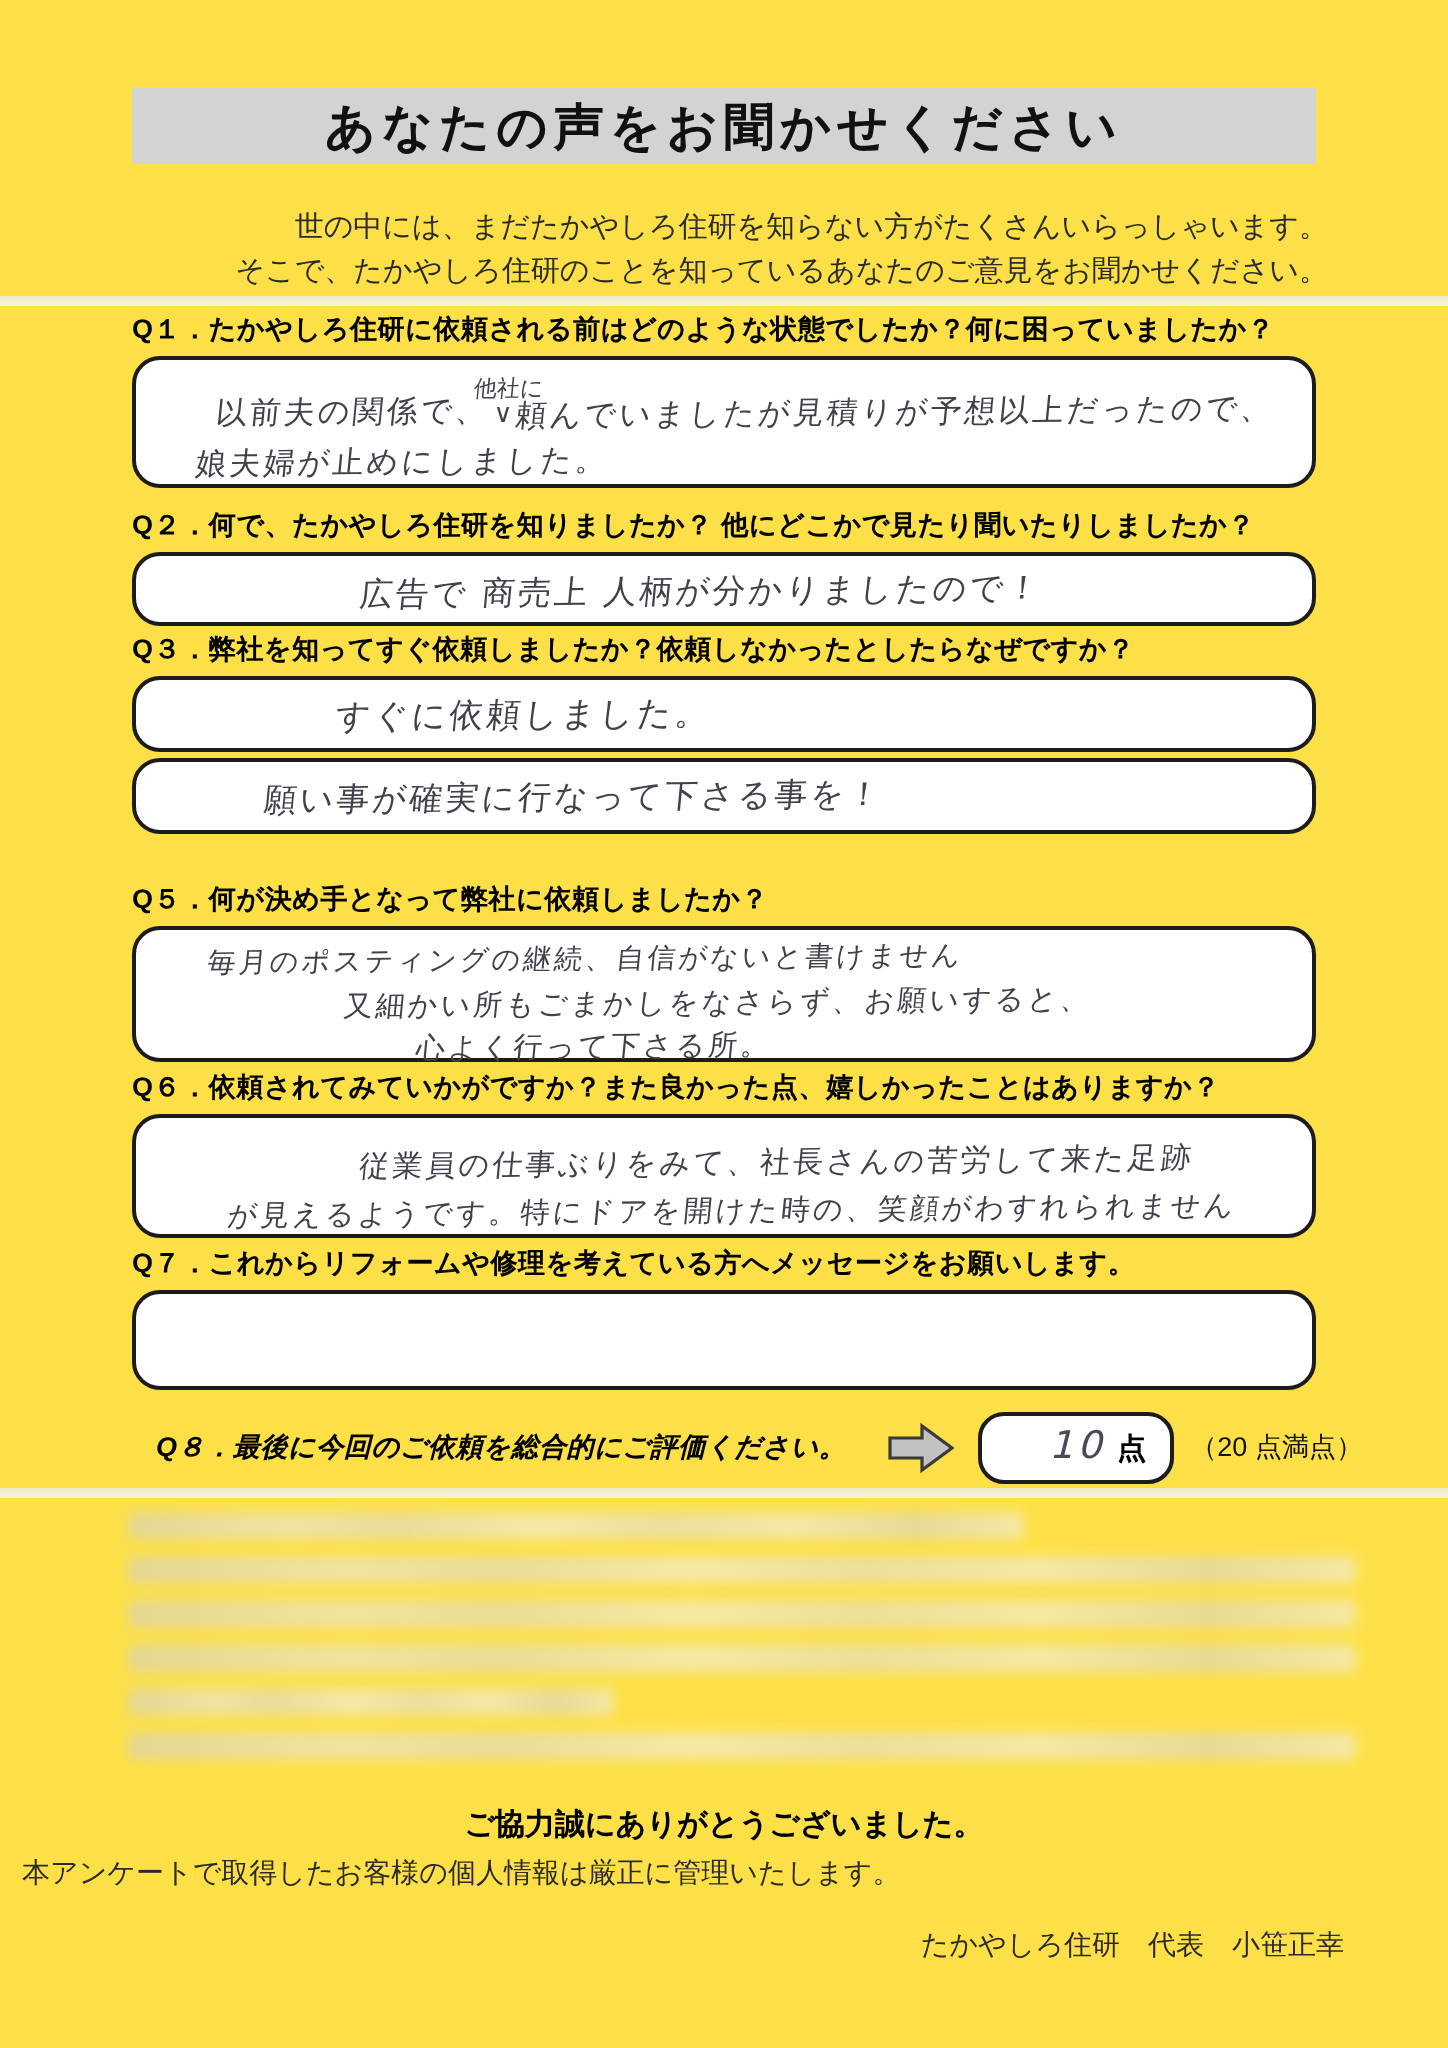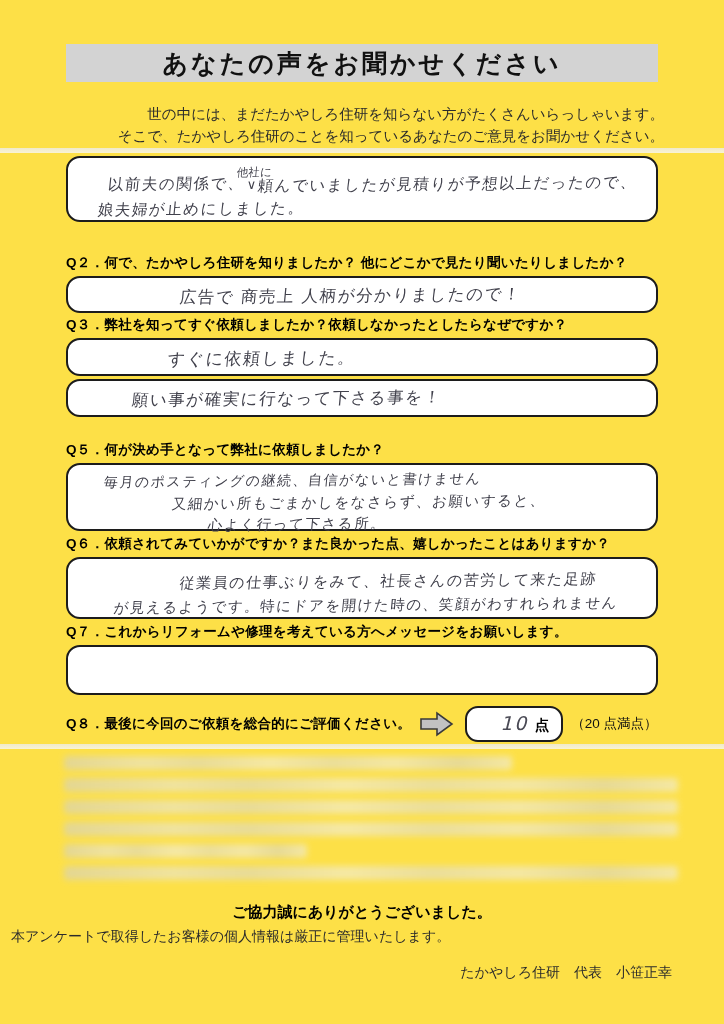--- a/index.html
+++ b/index.html
@@ -32,21 +32,21 @@
 
   
   .insert{position:relative;display:inline-block;margin:0 2px;}
   .caret{display:inline-block;font-size:13px;color:#41414c;}
   .insert-label{position:absolute;left:-10px;bottom:13px;font-size:11.5px;
     letter-spacing:0;color:#41414c;white-space:nowrap;}
 
   
   .q8row{position:absolute;left:66px;top:702px;width:650px;height:44px;
     display:flex;align-items:center;}
-  .q8row .qlabel{margin:0;}
+  .q8row .qlabel{margin:12px;font-style:italic;}
   .arrow-wrap{margin:0 10px 0 8px;display:inline-flex;}
   .score-box{box-sizing:border-box;display:inline-flex;align-items:baseline;
     justify-content:flex-end;width:98px;height:36px;border:2px solid #1c1c1c;
     border-radius:13px;padding:4px 12px 0 8px;background:#fff;}
   .score-val{font-family:"DejaVu Sans",sans-serif;color:#4a4a55;font-size:19px;
     transform:skewX(-14deg);letter-spacing:2px;margin-right:4px;}
   .score-unit{font-size:14.5px;font-weight:bold;color:#000;}
   .score-note{font-size:13.5px;color:#111;margin-left:8px;}
 
   
@@ -79,20 +79,21 @@
   <div class="title-band">あなたの声をお聞かせください</div>
 
   <div class="intro">
     <p class="serif">世の中には、まだたかやしろ住研を知らない方がたくさんいらっしゃいます。</p>
     <p class="serif">そこで、たかやしろ住研のことを知っているあなたのご意見をお聞かせください。</p>
   </div>
 
   <div class="artifact" style="top:148px"></div>
 
   <div class="qblock" style="top:156px">
+    <div class="qlabel">Q１．たかやしろ住研に依頼される前はどのような状態でしたか？何に困っていましたか？</div>
     <div class="abox" style="height:66px;padding-top:14px">
       <div class="hw-line" style="padding-left:28px">
         <span class="hw">以前夫の関係で、</span><span class="insert"><span class="insert-label hw">他社に</span><span class="caret">∨</span></span><span class="hw">頼んでいましたが見積りが予想以上だったので、</span>
       </div>
       <div class="hw-line" style="padding-left:18px">
         <span class="hw">娘夫婦が止めにしました。</span>
       </div>
     </div>
   </div>
 

